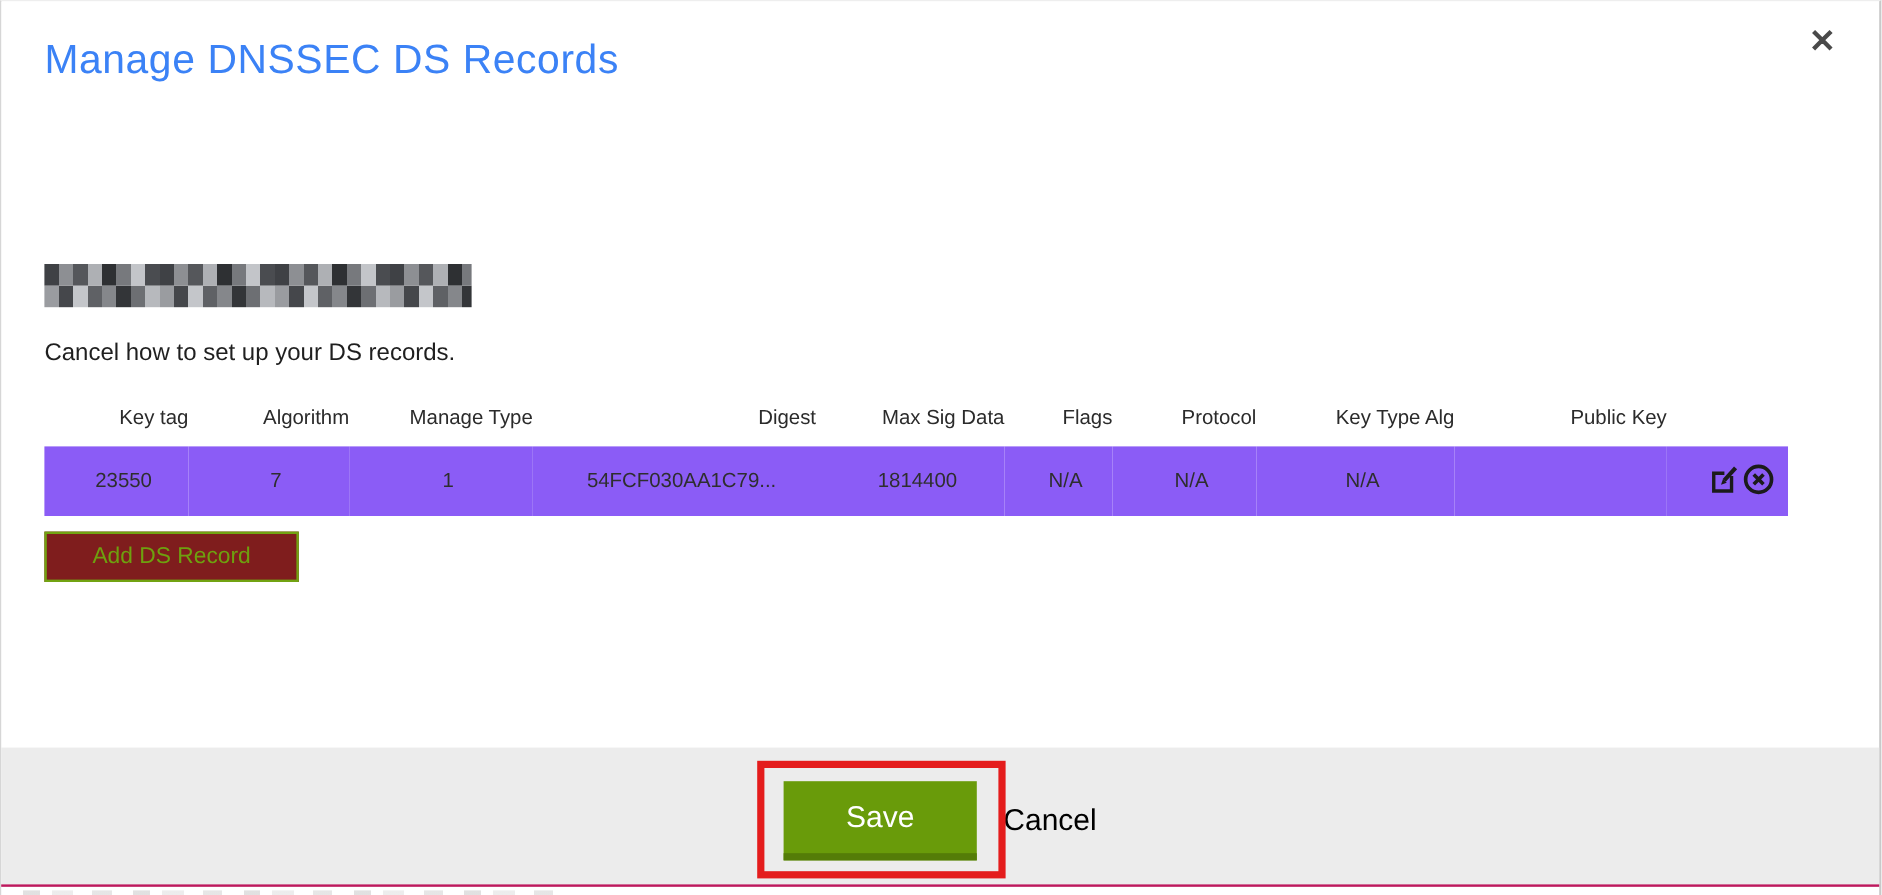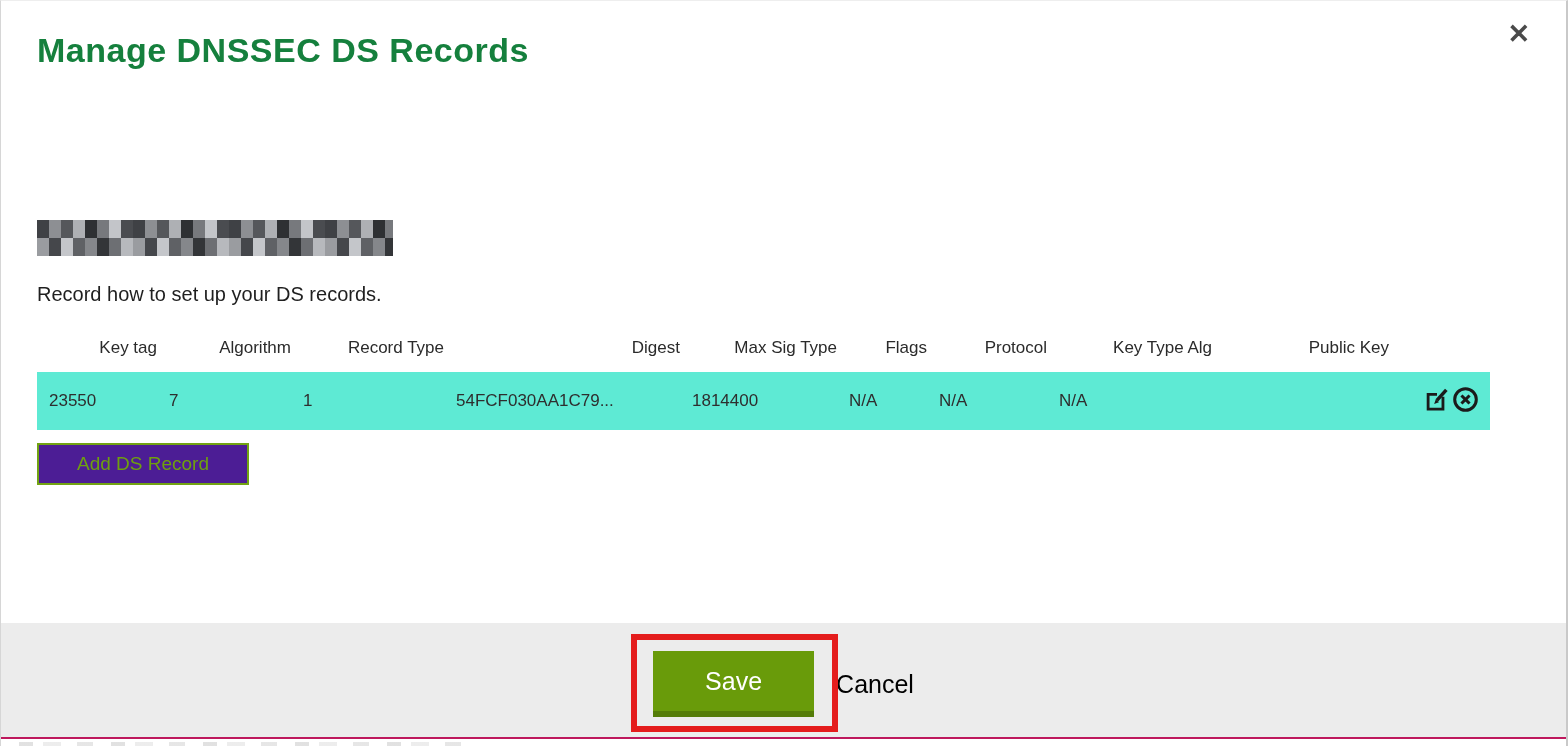--- a/index.html
+++ b/index.html
@@ -5,50 +5,50 @@
   * { margin:0; padding:0; box-sizing:border-box; }
   html,body { width:1568px; height:746px; background:#ffffff; overflow:hidden; }
   body { font-family:"Liberation Sans","DejaVu Sans",sans-serif; color:#333; }
 
   .page {
     position:relative; width:1568px; height:746px; background:#fff;
     border-left:1px solid #d6d6d6; border-right:2px solid #c9c9c9; border-top:1px solid #eee;
   }
 
   
-  .title { margin:30px 0 0 36px; font-size:34px; font-weight:700; color:#15803d; letter-spacing:0.5px; }
+  .title { margin:30px 0 0 36px; font-size:34px; font-weight:400; color:#3b82f6; letter-spacing:0.5px; }
   .close-btn {
     position:absolute; top:20px; right:36px; background:none; border:none; cursor:pointer;
     font-size:27px; font-weight:bold; color:#4a4a4a; line-height:1;
   }
 
   
   .domain-redacted {
     margin:150px 0 0 36px; width:356px; height:36px;
     background:
       repeating-linear-gradient(90deg,#3f4145 0 12px,#8d8f93 12px 24px,#55575b 24px 36px,#aeb0b4 36px 48px,#2e3033 48px 60px,#77797d 60px 72px,#c3c5c9 72px 84px,#4a4c50 84px 96px) top/100% 18px no-repeat,
       repeating-linear-gradient(90deg,#9a9ca0 0 12px,#45474b 12px 24px,#c4c6ca 24px 36px,#5f6165 36px 48px,#85878b 48px 60px,#333538 60px 72px,#6d6f73 72px 84px,#b7b9bd 84px 96px) bottom/100% 18px no-repeat;
   }
 
   .instruction { margin:27px 0 0 36px; font-size:20px; color:#1f1f1f; }
 
   
   table.ds { border-collapse:collapse; margin:18px 0 0 36px; width:1453px; table-layout:fixed; font-size:17px; }
   table.ds th { text-align:right; font-weight:500; color:#2b2b2b; height:48px; padding-left:12px; vertical-align:middle; }
   table.ds td { height:58px; padding-left:12px; vertical-align:middle; color:#2e2e2e; }
-  tr.row-normal { background:#5eead4; }
+  tr.row-normal { background:#8b5cf6;text-align:center; }
   tr.row-deleted td { height:64px; border-bottom:1px solid #dcdcdc; }
   tr.row-deleted td.cell { text-decoration:line-through; }
   td.actions { text-align:right; padding-right:10px; white-space:nowrap; }
   .icon-btn { background:none; border:none; cursor:pointer; padding:0 1px; vertical-align:middle; }
   .undo-link { color:#2f7cd8; text-decoration:none; font-size:17px; cursor:pointer; }
 
   
   .add-btn {
-    margin:13px 0 0 36px; width:212px; height:42px; background:#4c1d95;
+    margin:13px 0 0 36px; width:212px; height:42px; background:#7f1d1d;
     border:2px solid #72a312; color:#6ea00f; font-size:19px; cursor:pointer;
     font-family:inherit;
   }
 
   
   .footer {
     position:absolute; left:0; top:622px; width:100%; height:116px;
     background:#ececec; border-bottom:2px solid #be185d;
     display:flex; justify-content:center; align-items:flex-start; padding-top:28px;
   }
@@ -76,42 +76,42 @@
 <body>
 
 <div class="page">
 
   <button class="close-btn">✕</button>
 
   <h1 class="title">Manage DNSSEC DS Records</h1>
 
   <div class="domain-redacted"></div>
 
-  <p class="instruction">Record how to set up your DS records.</p>
+  <p class="instruction">Cancel how to set up your DS records.</p>
 
   <table class="ds">
     <colgroup>
       <col style="width:120px">
         <col style="width:134px">
         <col style="width:153px">
       <col style="width:236px">
         <col style="width:157px">
         <col style="width:90px">
       <col style="width:120px">
         <col style="width:165px">
         <col style="width:177px">
       <col style="width:101px">
     </colgroup>
     <thead>
       <tr>
         <th>Key tag</th>
         <th>Algorithm</th>
-        <th>Record Type</th>
+        <th>Manage Type</th>
         <th>Digest</th>
-        <th>Max Sig Type</th>
+        <th>Max Sig Data</th>
         <th>Flags</th>
         <th>Protocol</th>
         <th>Key Type Alg</th>
         <th>Public Key</th>
         <th></th>
       </tr>
     </thead>
     <tbody>
       <tr class="row-normal">
         <td class="cell">23550</td>

